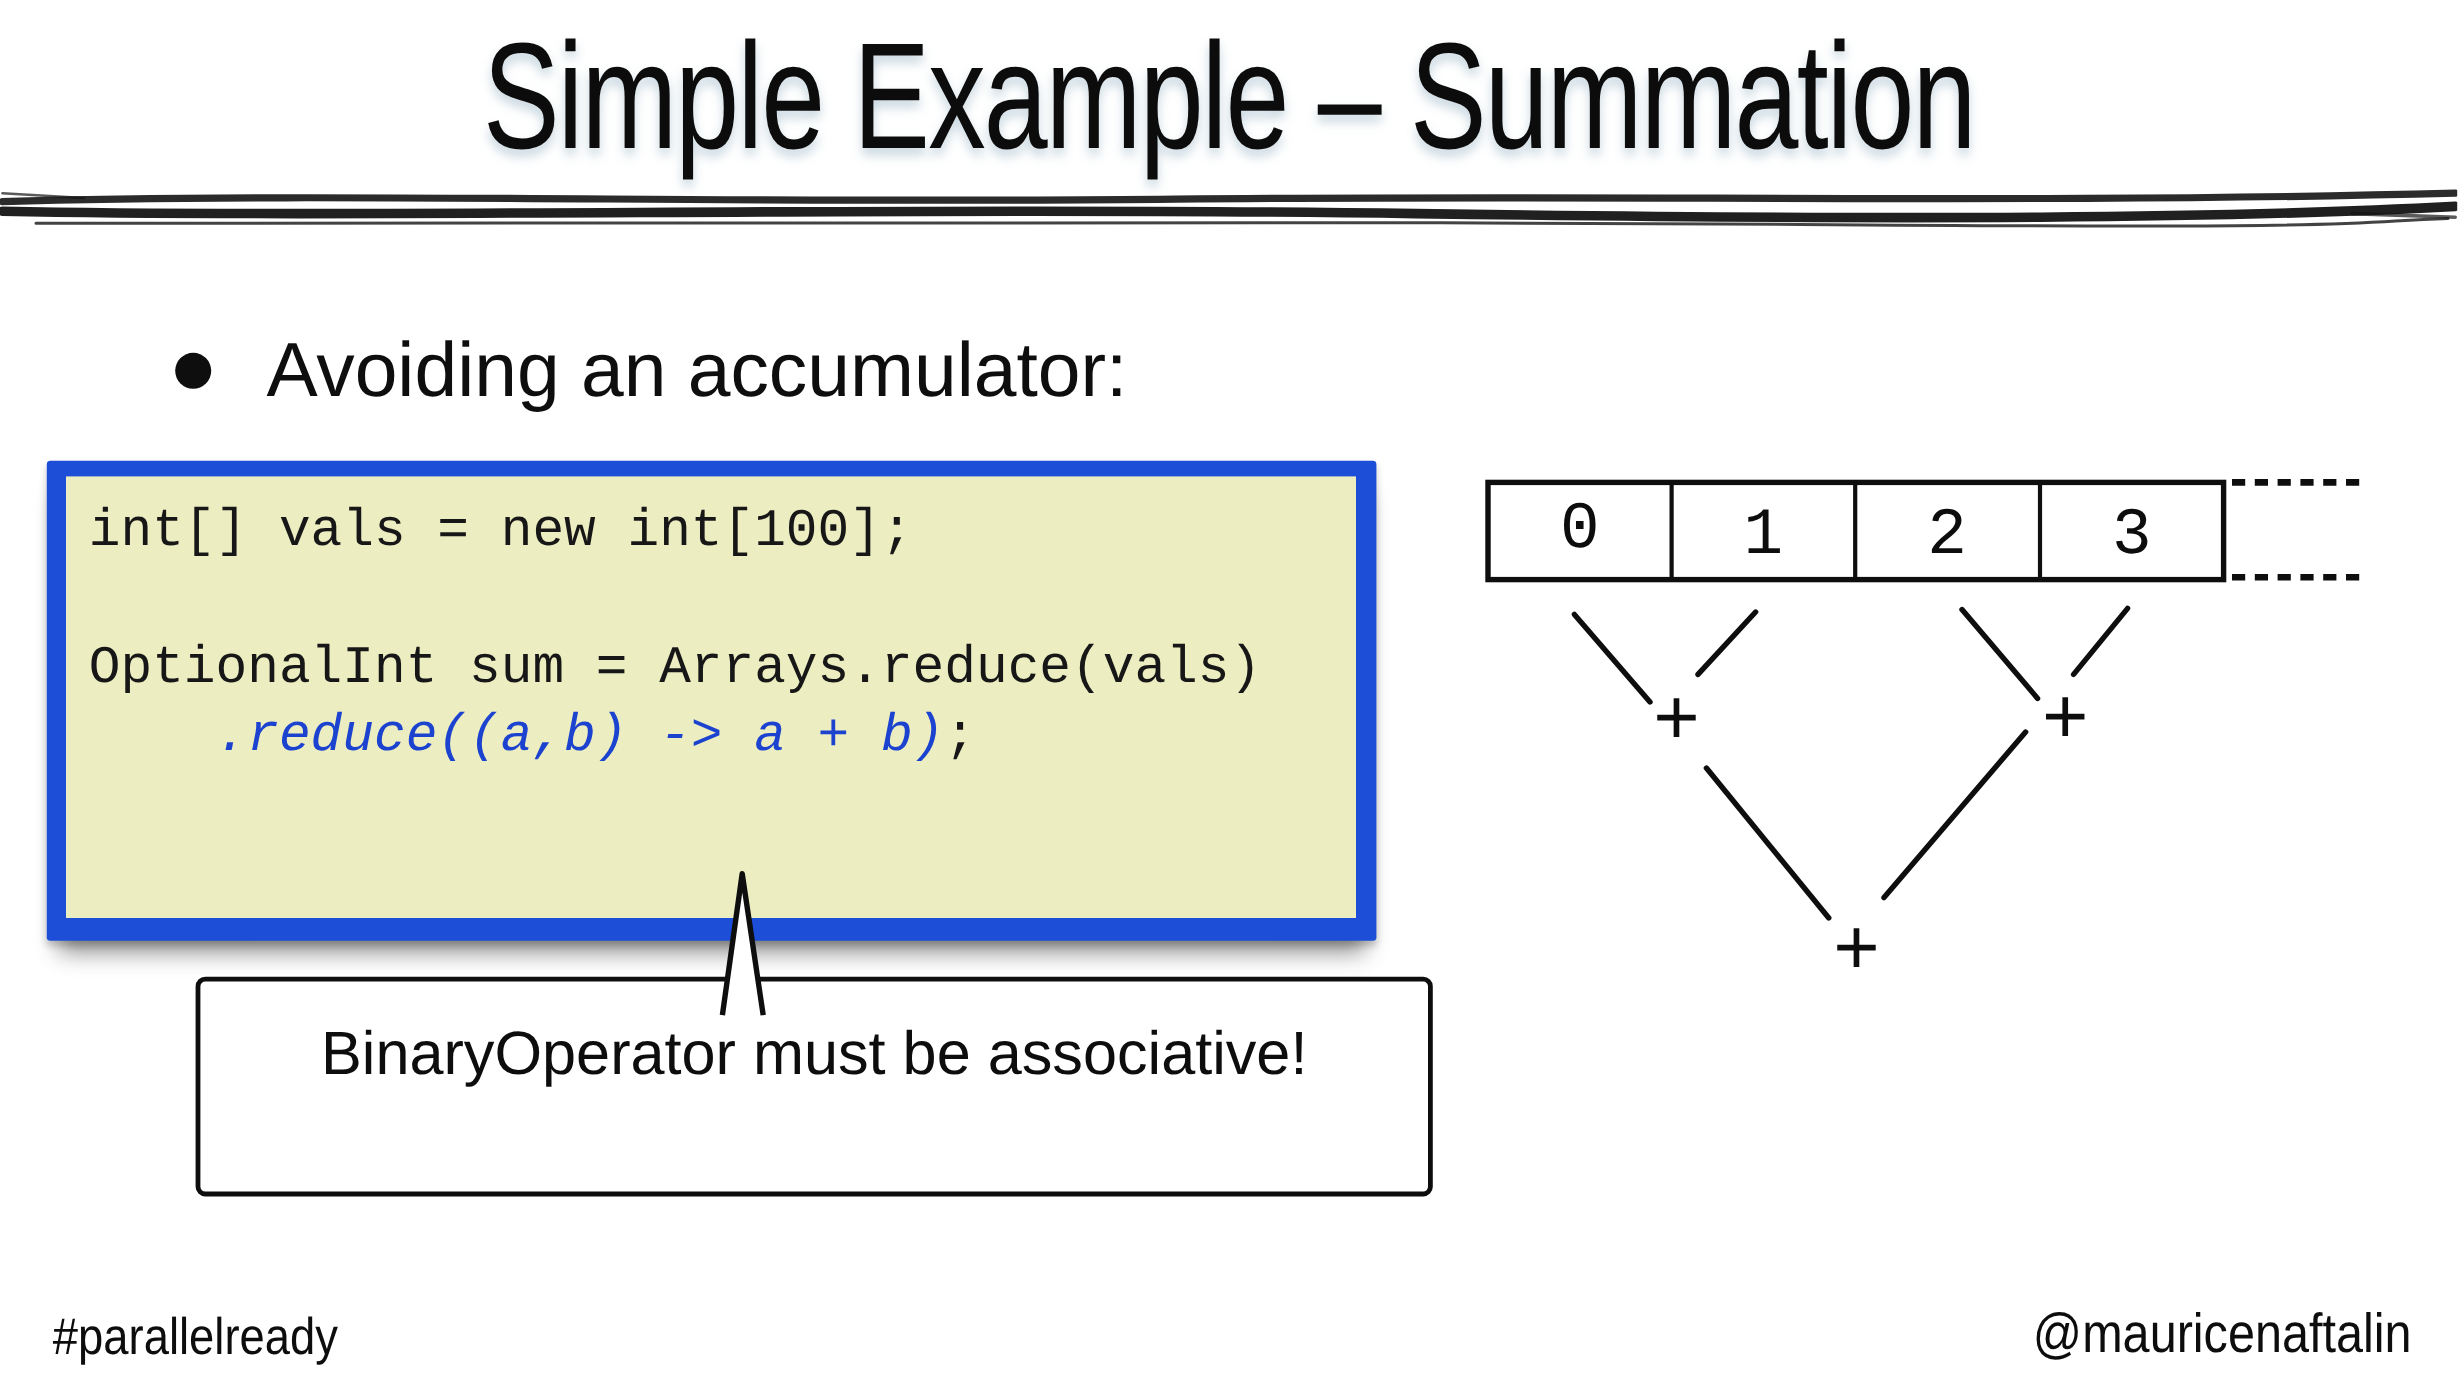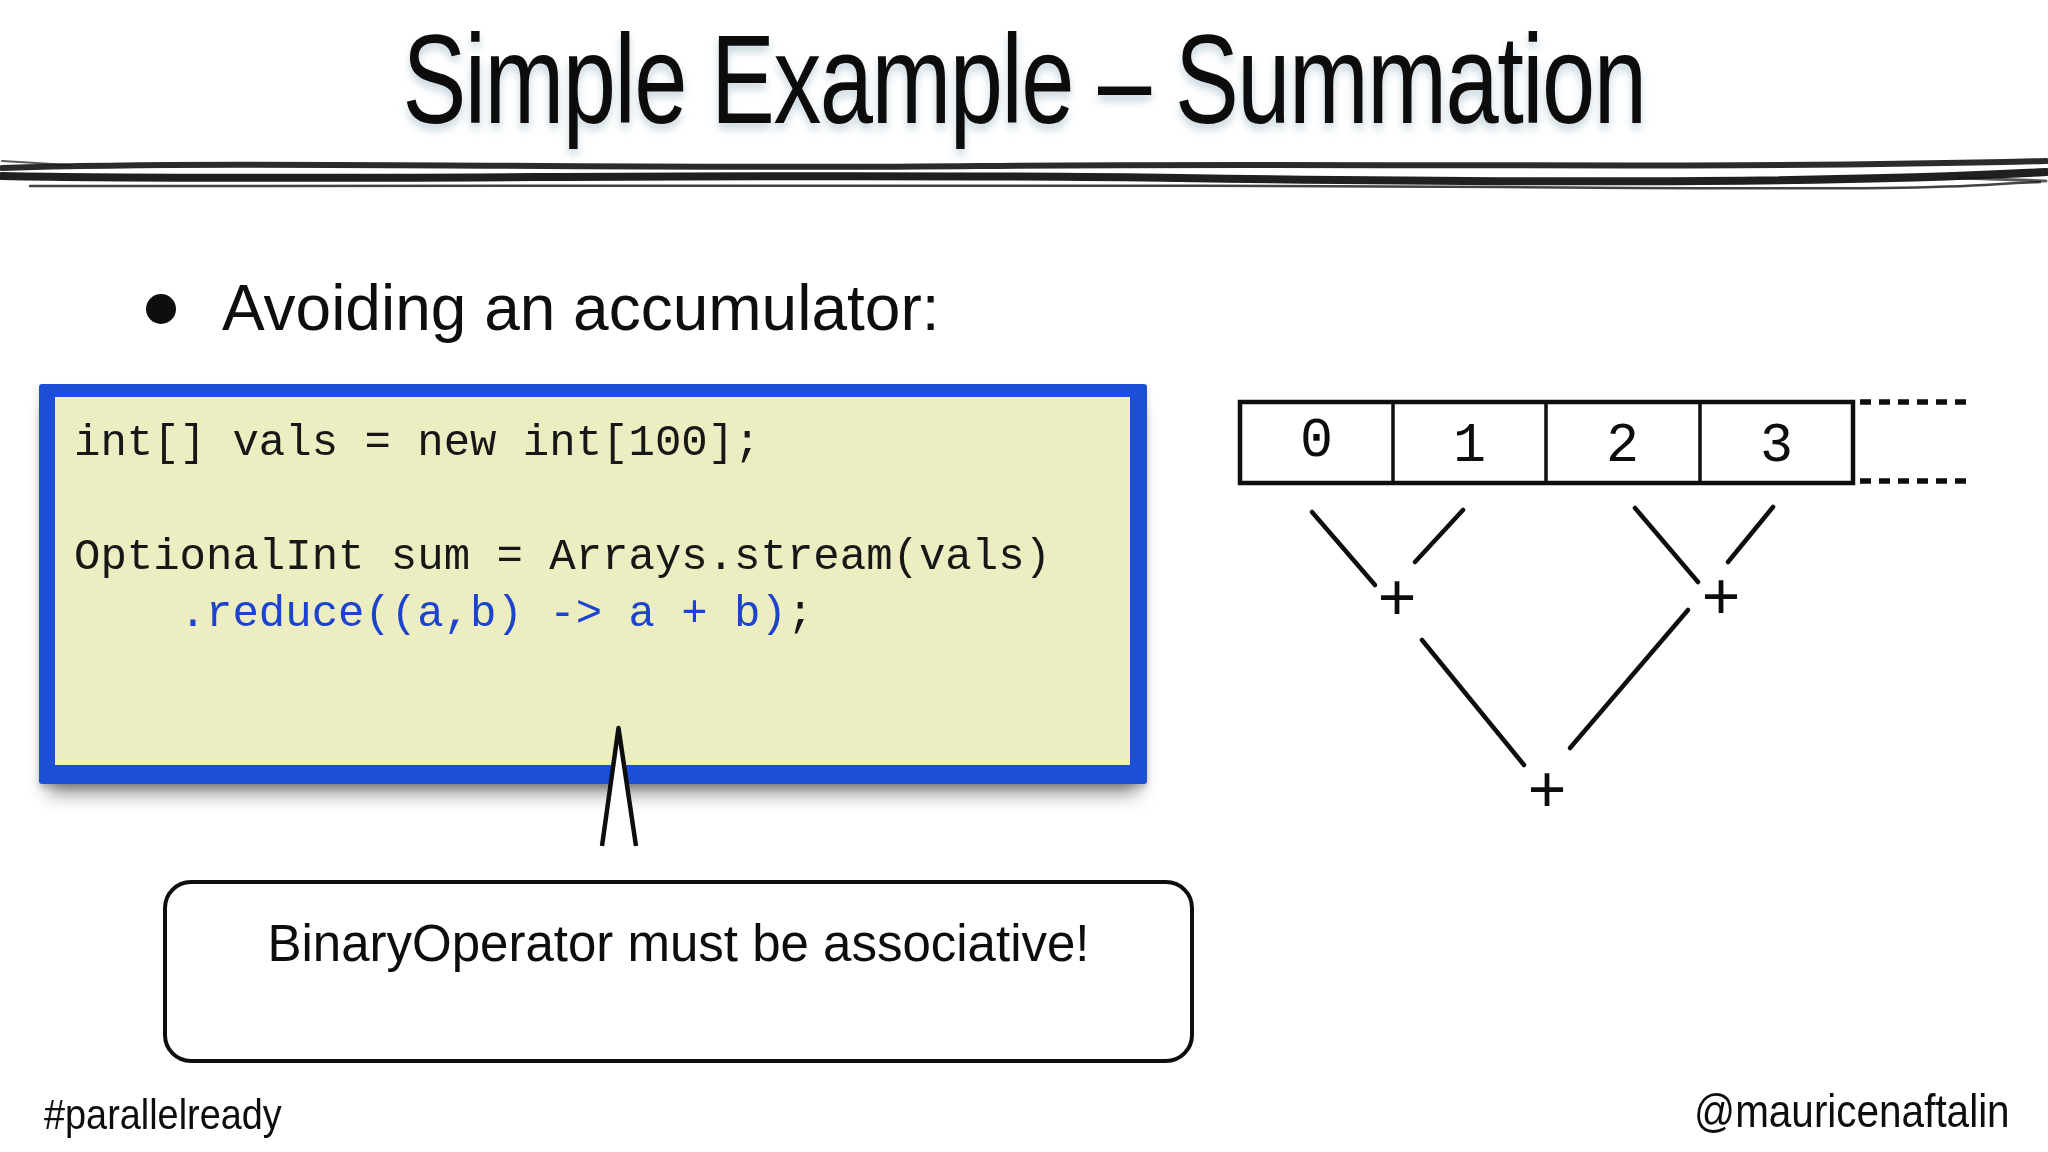--- a/index.html
+++ b/index.html
@@ -41,25 +41,25 @@
   .code-yellow{
     position:absolute;left:16px;top:13px;right:17px;bottom:19px;
     background:var(--code-bg);
   }
   .code-text{
     position:absolute;left:19px;top:18px;right:0;
     font-family:"Liberation Mono",monospace;font-size:44px;line-height:57px;
     color:#171717;
   }
   .code-line{white-space:pre;min-height:57px;}
-  .code-blue{color:var(--code-blue);}
+  .code-blue{color:var(--code-blue);font-style:italic;}
   
   .callout{
-    position:absolute;left:163px;top:880px;width:1023px;height:175px;
-    background:#ffffff;border:4px solid #0e0e0e;border-radius:28px;
+    position:absolute;left:163px;top:814px;width:1023px;height:175px;
+    background:#ffffff;border:4px solid #0e0e0e;border-radius:8px;
   }
   .callout-text{
     position:absolute;left:0;top:30px;width:100%;text-align:center;
     font-size:51px;line-height:60px;color:#0d0d0d;white-space:nowrap;
   }
   .tail-svg{position:absolute;left:0;top:0;width:2048px;height:1152px;pointer-events:none;}
   
   .tree-svg{position:absolute;left:0;top:0;width:2048px;height:1152px;}
   .cell-label{
     position:absolute;top:409px;height:66px;line-height:66px;width:153px;
@@ -137,21 +137,21 @@
 
   <div class="plus-node plus-left">+</div>
   <div class="plus-node plus-right">+</div>
   <div class="plus-node plus-bottom">+</div>
 
   <div class="code-card">
     <div class="code-yellow">
       <div class="code-text">
         <div class="code-line">int[] vals = new int[100];</div>
         <div class="code-line"></div>
-        <div class="code-line">OptionalInt sum = Arrays.stream(vals)</div>
+        <div class="code-line">OptionalInt sum = Arrays.reduce(vals)</div>
         <div class="code-line"><span>    </span><span class="code-blue">.reduce((a,b) -&gt; a + b)</span><span>;</span></div>
       </div>
     </div>
   </div>
 
   <div class="callout">
     <div class="callout-text">BinaryOperator must be associative!</div>
   </div>
 
   <svg class="tail-svg" viewBox="0 0 2048 1152">

